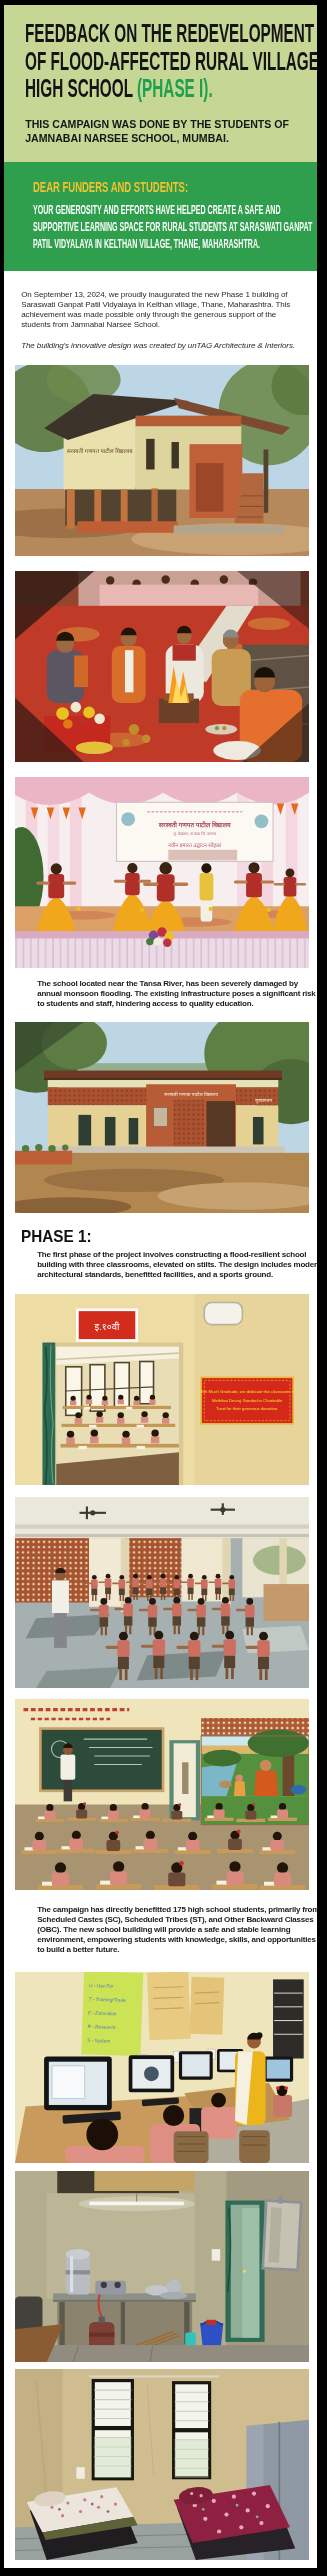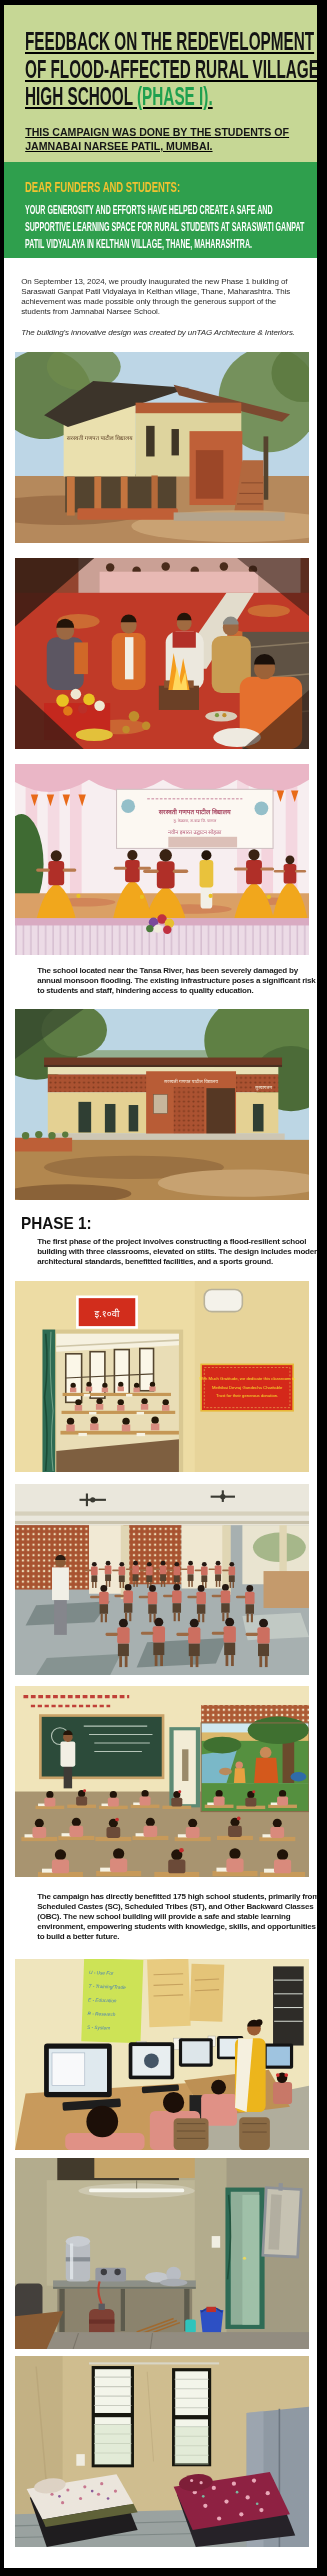--- a/index.html
+++ b/index.html
@@ -1,25 +1,25 @@
 <!DOCTYPE html>
 <html style="font-size:8.5px"><head>
 <meta charset="utf-8">
 <style>
   html,body{margin:0;padding:0;background:#000;}
   body{font-family:"Liberation Sans",sans-serif;}
   .frame{position:relative;width:328px;height:2576px;background:#000;overflow:hidden;}
   .page{position:absolute;left:4.2px;top:5.3px;width:313px;height:2563px;background:#ffffff;overflow:hidden;}
   
-  .header{background:#c6d795;height:157px;box-sizing:border-box;padding:23px 0 0 21px;text-decoration:underline;}
+  .header{background:#c6d795;height:157px;box-sizing:border-box;padding:15px 0 0 21px;}
   .title-line{font-weight:bold;font-size:26.4px;line-height:27.5px;color:#141414;white-space:nowrap;transform:scaleX(.58);transform-origin:0 0;letter-spacing:0;}
   .title-phase{color:#1fa04f;}
   .subtitle{margin-top:15px;width:285px;font-weight:bold;font-size:10.6px;line-height:13.7px;color:#161616;}
   
-  .band{background:#2f9f4d;height:96px;box-sizing:border-box;padding:16px 0 0 21px;}
+  .band{background:#2f9f4d;height:109px;box-sizing:border-box;padding:16px 0 0 29px;}
   .band-hi{display:inline-block;font-weight:bold;font-size:15.3px;line-height:18px;color:#f2c230;white-space:nowrap;transform:scaleX(.62);transform-origin:0 0;}
   .band-msg{margin-top:5.3px;width:481px;font-weight:bold;font-size:12px;line-height:17px;color:#ffffff;transform:scaleX(.59);transform-origin:0 0;}
   
   p{margin:0;}
   .para{margin-left:17px;width:283px;font-size:8px;line-height:10px;color:#2b2b2b;letter-spacing:-0.1px;}
   .para-wide{width:296px;font-style:italic;}
   .para-bold{margin-left:33px;width:285px;font-size:8px;line-height:10px;font-weight:bold;color:#1b1b1b;letter-spacing:-0.2px;}
   .h-phase{margin:15px 0 0 17px;font-size:17px;line-height:18px;font-weight:bold;color:#111;transform:scaleX(.9);transform-origin:0 0;}
   .mt35{margin-top:18.5px}.mt22{margin-top:11.6px}.mt25{margin-top:13.2px}.mt28{margin-top:15px}
   .mt21{margin-top:11px}.mt8{margin-top:4.2px}.mt27{margin-top:14.3px}.mt32{margin-top:17px}
@@ -30,21 +30,21 @@
 </head>
 <body>
 
 <div class="frame">
 <div class="page">
 
   <div class="header">
     <div class="title-line"><span>FEEDBACK ON THE REDEVELOPMENT</span></div>
     <div class="title-line"><span>OF FLOOD-AFFECTED RURAL VILLAGE</span></div>
     <div class="title-line"><span>HIGH SCHOOL </span><span class="title-phase">(PHASE I).</span></div>
-    <div class="subtitle">THIS CAMPAIGN WAS DONE BY THE STUDENTS OF JAMNABAI NARSEE PATIL, MUMBAI.</div>
+    <div class="subtitle">THIS CAMPAIGN WAS DONE BY THE STUDENTS OF JAMNABAI NARSEE SCHOOL, MUMBAI.</div>
   </div>
 
   <div class="band">
     <div class="band-hi">DEAR FUNDERS AND STUDENTS:</div>
     <div class="band-msg">YOUR GENEROSITY AND EFFORTS HAVE HELPED CREATE A SAFE AND SUPPORTIVE LEARNING SPACE FOR RURAL STUDENTS AT SARASWATI GANPAT PATIL VIDYALAYA IN KELTHAN VILLAGE, THANE, MAHARASHTRA.</div>
   </div>
 
   <p class="para mt35">On September 13, 2024, we proudly inaugurated the new Phase 1 building of Saraswati Ganpat Patil Vidyalaya in Kelthan village, Thane, Maharashtra. This achievement was made possible only through the generous support of the students from Jamnabai Narsee School.</p>
   <p class="para para-wide mt22">The building's innovative design was created by unTAG Architecture &amp; Interiors.</p>
 

